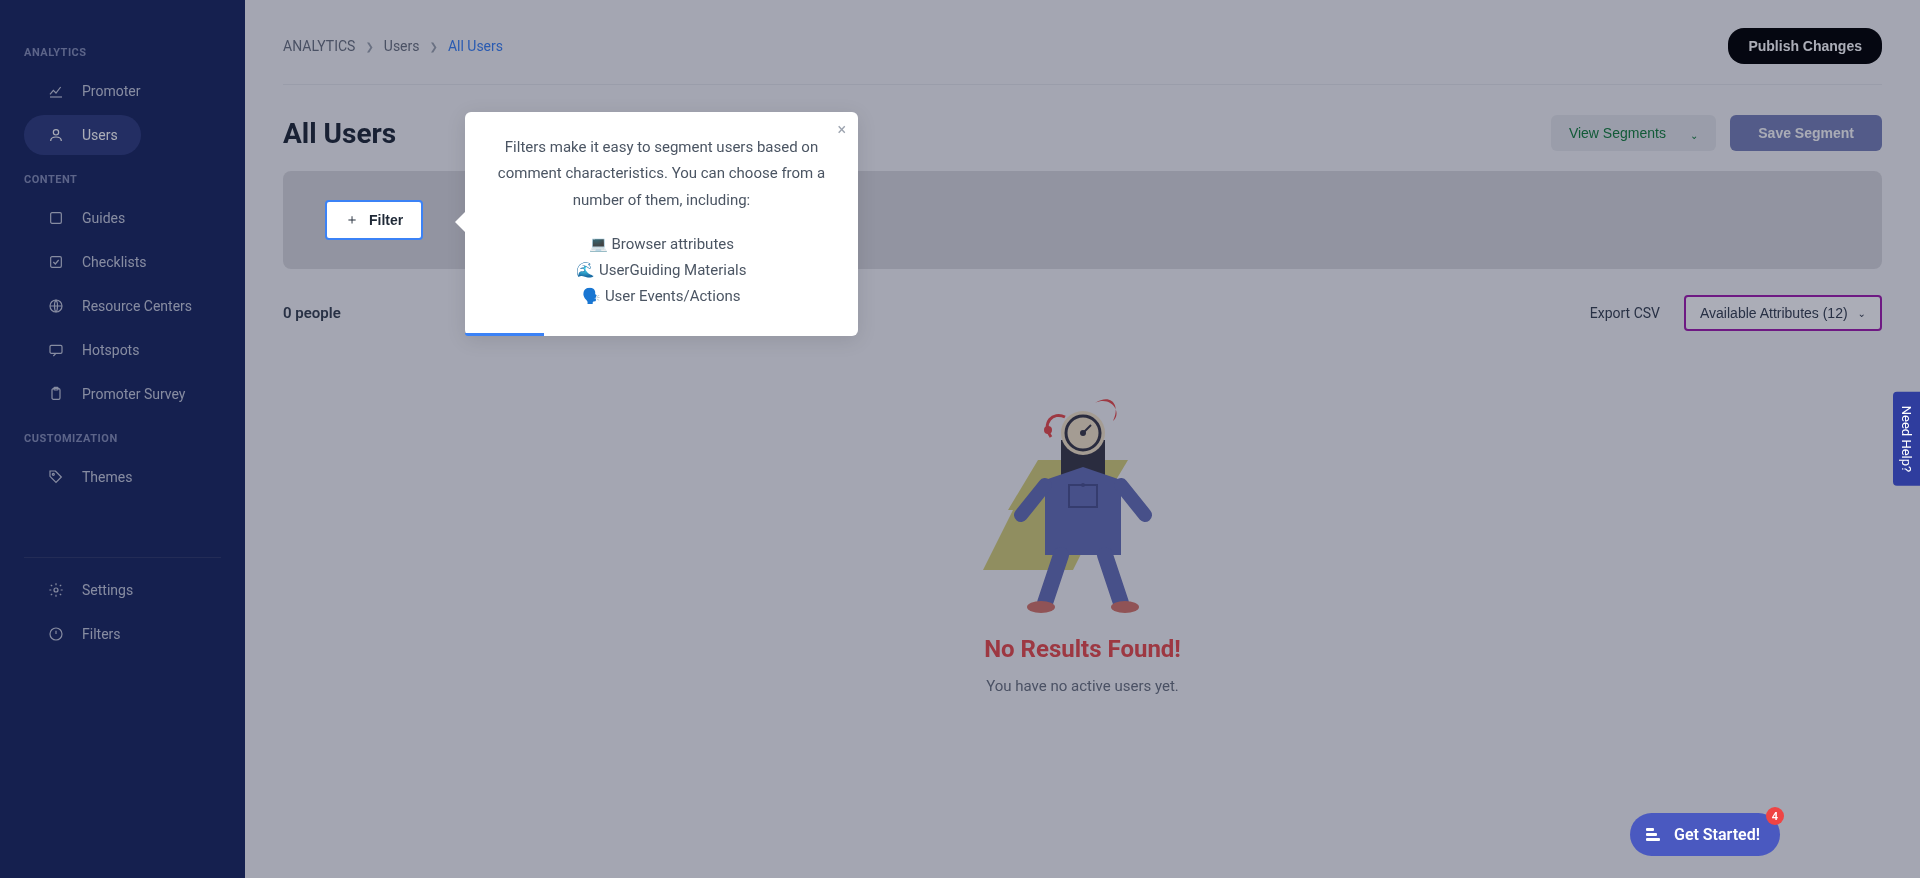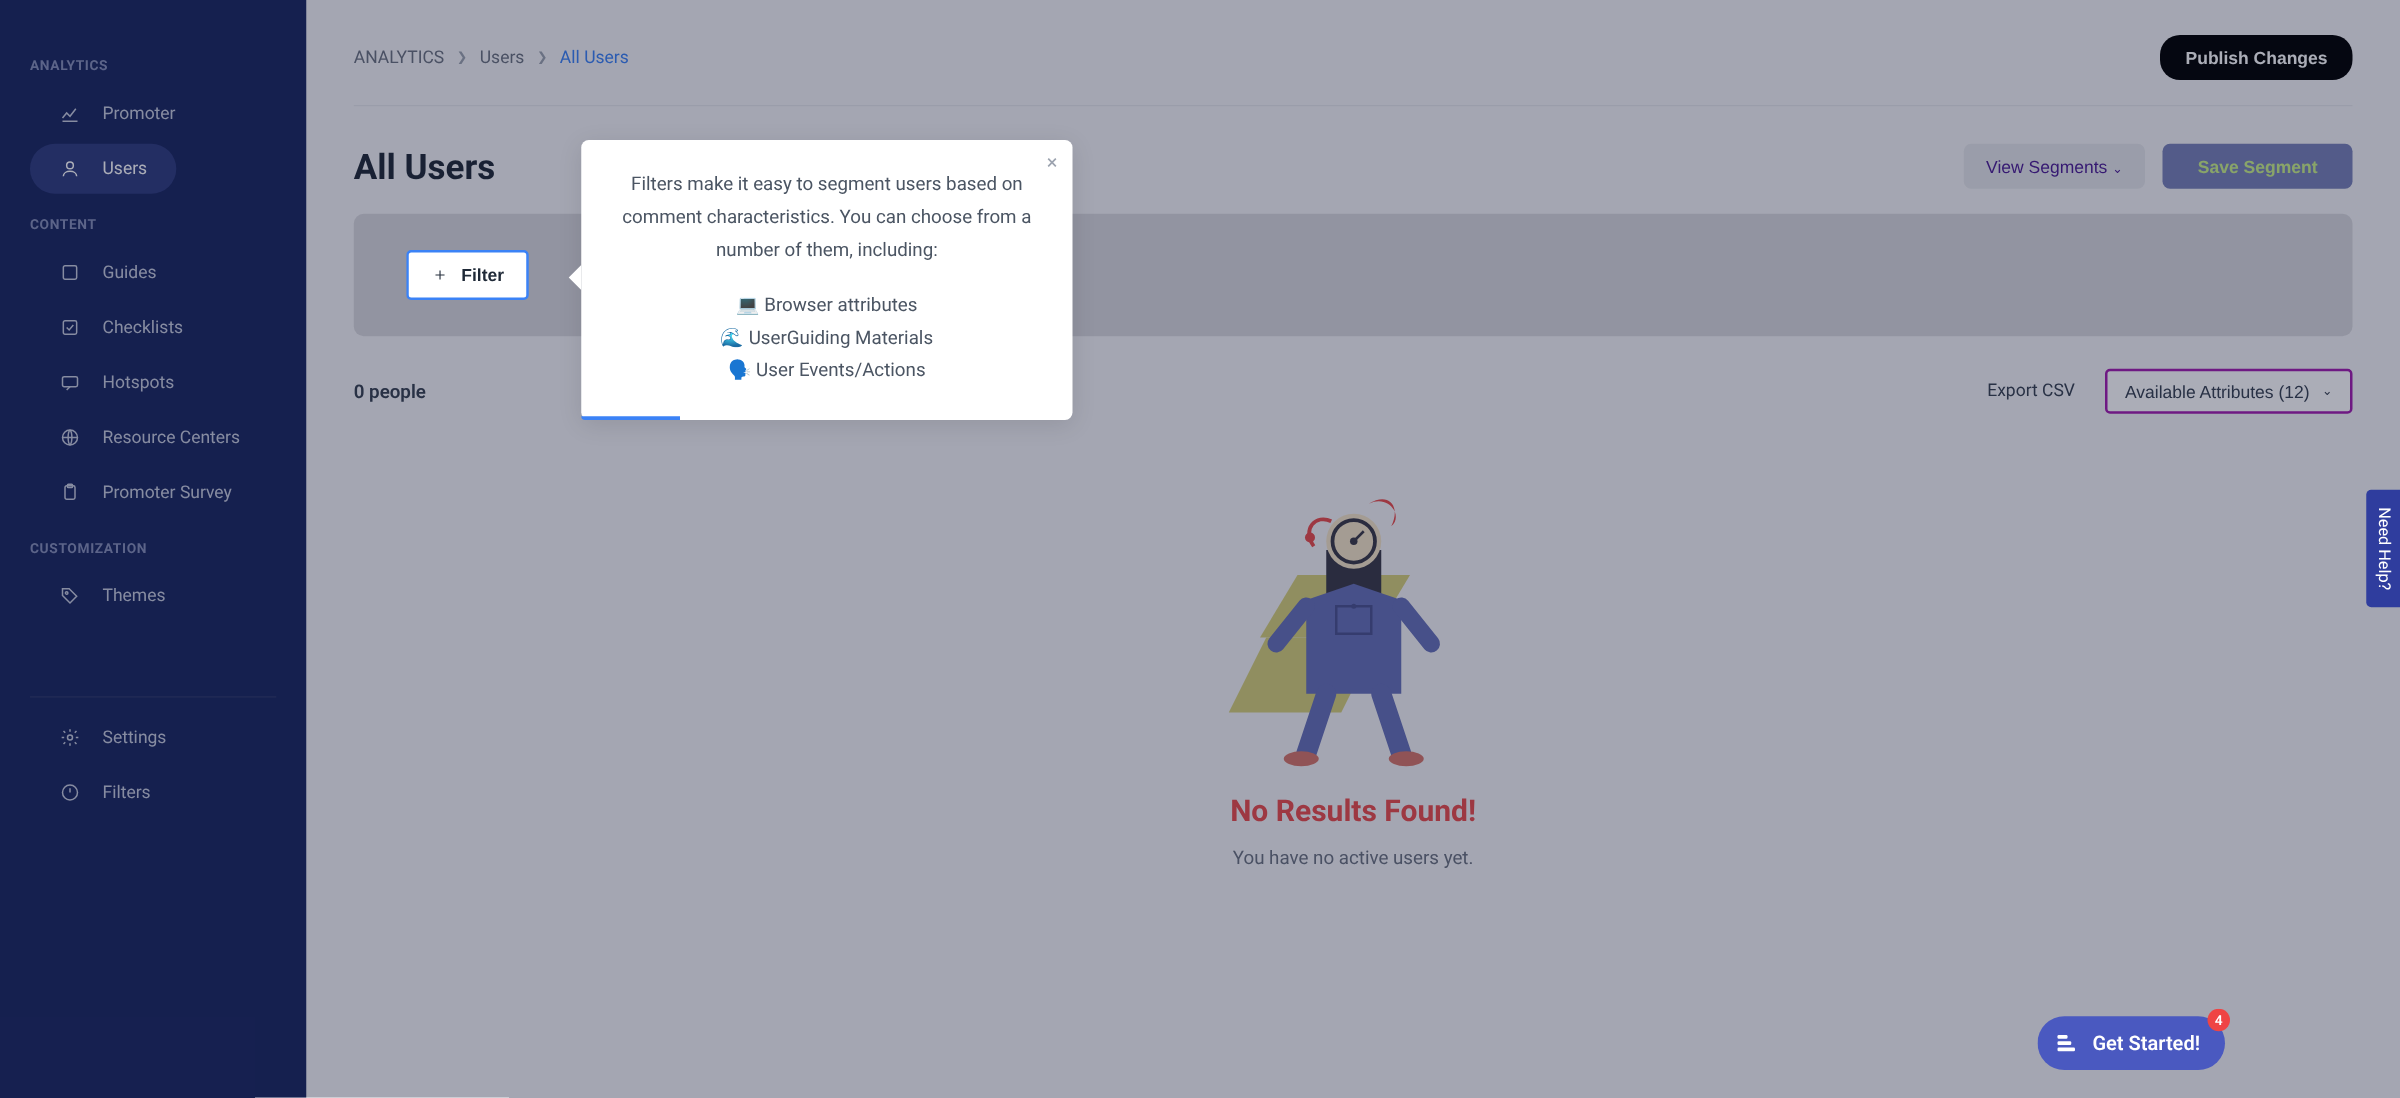--- a/index.html
+++ b/index.html
@@ -16,22 +16,22 @@
 .header-row { display: flex; justify-content: space-between; align-items: center; margin-bottom: 20px; }
 .breadcrumb { display: flex; align-items: center; font-size: 14px; color: #6b7280; }
 .breadcrumb .crumb { color: #6b7280; }
 .breadcrumb .crumb.current { color: #3b82f6; }
 .breadcrumb .sep { margin: 0 10px; color: #9ca3af; font-size: 10px; }
 .publish-btn { background: #000000; color: #fff; border: none; padding: 10px 20px; border-radius: 16px; font-size: 14px; font-weight: 600; cursor: pointer; }
 .hr { border-top: 1px solid #e5e7eb; margin-bottom: 30px; }
 .title-row { display: flex; justify-content: space-between; align-items: center; margin-bottom: 20px; }
 .page-title { font-size: 28px; font-weight: 700; color: #1f2937; }
 .title-actions { display: flex; gap: 14px; }
-.view-segments-btn { background: #e5e7eb; border: none; padding: 10px 18px; border-radius: 6px; font-size: 14px; color: #4c1d95; cursor: pointer; display: flex; align-items: flex-end; gap: 4px; }
-.save-segment-btn { background: #4f5ca3; color: #bef264; border: none; padding: 8px 28px; border-radius: 6px; font-size: 14px; font-weight: 600; cursor: not-allowed; opacity: 0.75; }
+.view-segments-btn { background: #e5e7eb; border: none; padding: 10px 18px; border-radius: 6px; font-size: 14px; color: #15803d; cursor: pointer; display: flex; align-items: flex-end; gap: 24px; }
+.save-segment-btn { background: #4f5ca3; color: #ffffff; border: none; padding: 8px 28px; border-radius: 6px; font-size: 14px; font-weight: 600; cursor: not-allowed; opacity: 0.75; }
 .filter-box { background: #d9d9de; padding: 30px 26px; border-radius: 8px; margin-bottom: 26px; }
 .filter-btn { background: #fff; border: 2px solid #3b82f6; padding: 9px 18px; border-radius: 4px; font-size: 14px; font-weight: 600; color: #1f2937; cursor: pointer; display: flex; align-items: center; gap: 10px; }
 .filter-btn .plus { color: #1f2937; font-size: 14px; font-weight: normal; }
 .results-row { display: flex; justify-content: space-between; align-items: center; margin-bottom: 24px; }
 .people-count { font-size: 15px; font-weight: 600; color: #374151; }
 .results-actions { display: flex; gap: 24px; align-items: center; }
 .export-csv { color: #374151; font-size: 14px; font-weight: 400; cursor: pointer; }
 .attr-btn { background: #fff; border: 2px solid #a21caf; padding: 8px 14px; border-radius: 4px; font-size: 14px; color: #374151; cursor: pointer; display: flex; align-items: center; gap: 10px; }
 .empty-state { text-align: center; margin-top: 20px; }
 .illustration { width: 200px; height: 260px; margin: 0 auto 20px; position: relative; }
@@ -82,31 +82,31 @@
   </div>
   <div class="sidebar-item">
     <span class="icon"><svg viewBox="0 0 24 24">
           <rect x="4" y="4" width="16" height="16" rx="2"></rect>
           <path d="M8 12l3 3 5-6"></path>
         </svg></span>
     <span>Checklists</span>
   </div>
   <div class="sidebar-item">
     <span class="icon"><svg viewBox="0 0 24 24">
+          <circle cx="12" cy="12" r="9"></circle>
+          <path d="M3 12h18M12 3c3 3 3 15 0 18M12 3c-3 3-3 15 0 18"></path>
+        </svg></span>
+    <span>Resource Centers</span>
+  </div>
+  <div class="sidebar-item">
+    <span class="icon"><svg viewBox="0 0 24 24">
           <rect x="3" y="5" width="18" height="12" rx="2"></rect>
           <path d="M8 21l4-4"></path>
         </svg></span>
     <span>Hotspots</span>
-  </div>
-  <div class="sidebar-item">
-    <span class="icon"><svg viewBox="0 0 24 24">
-          <circle cx="12" cy="12" r="9"></circle>
-          <path d="M3 12h18M12 3c3 3 3 15 0 18M12 3c-3 3-3 15 0 18"></path>
-        </svg></span>
-    <span>Resource Centers</span>
   </div>
   <div class="sidebar-item">
     <span class="icon"><svg viewBox="0 0 24 24">
           <rect x="6" y="4" width="12" height="16" rx="2"></rect>
           <rect x="9" y="2" width="6" height="4" rx="1"></rect>
         </svg></span>
     <span>Promoter Survey</span>
   </div>
 
   <div class="section-label">CUSTOMIZATION</div>

